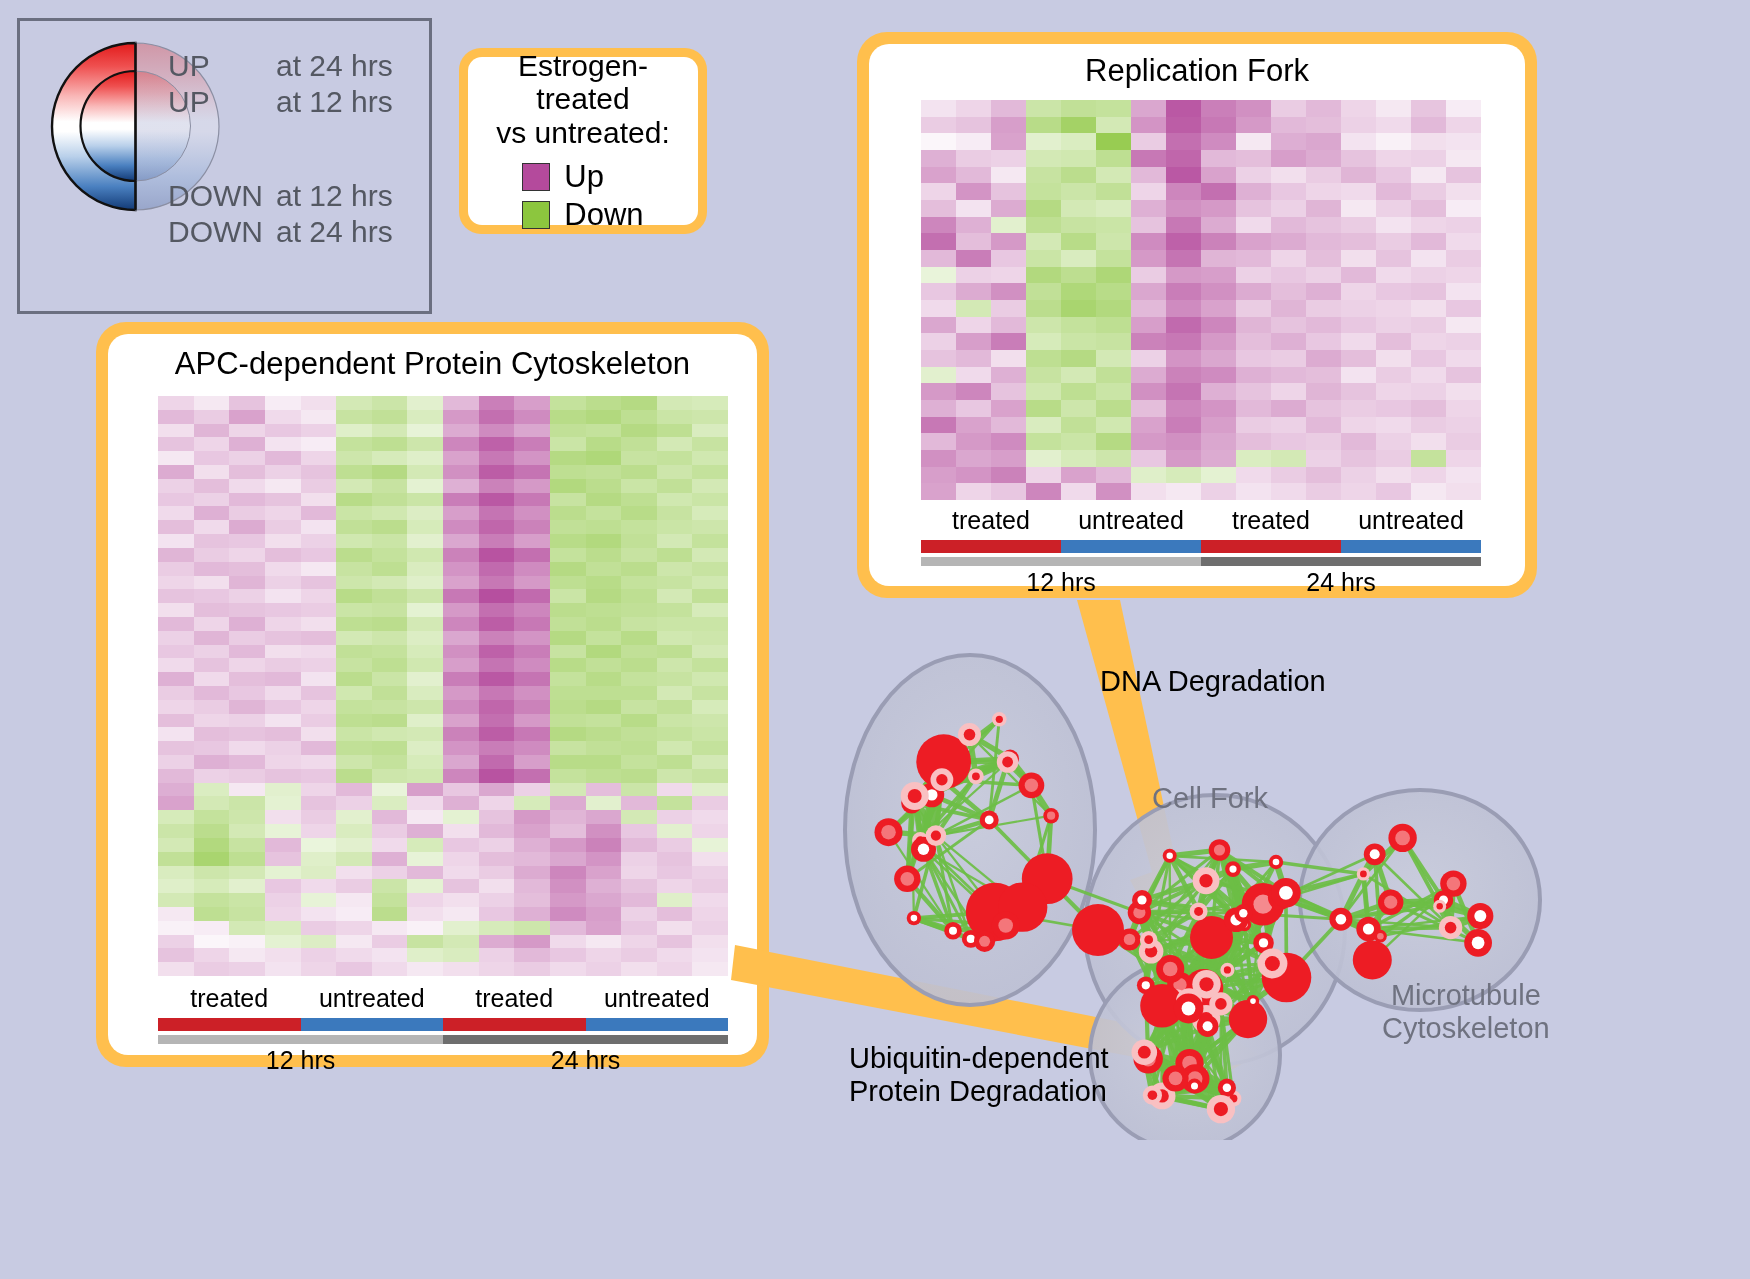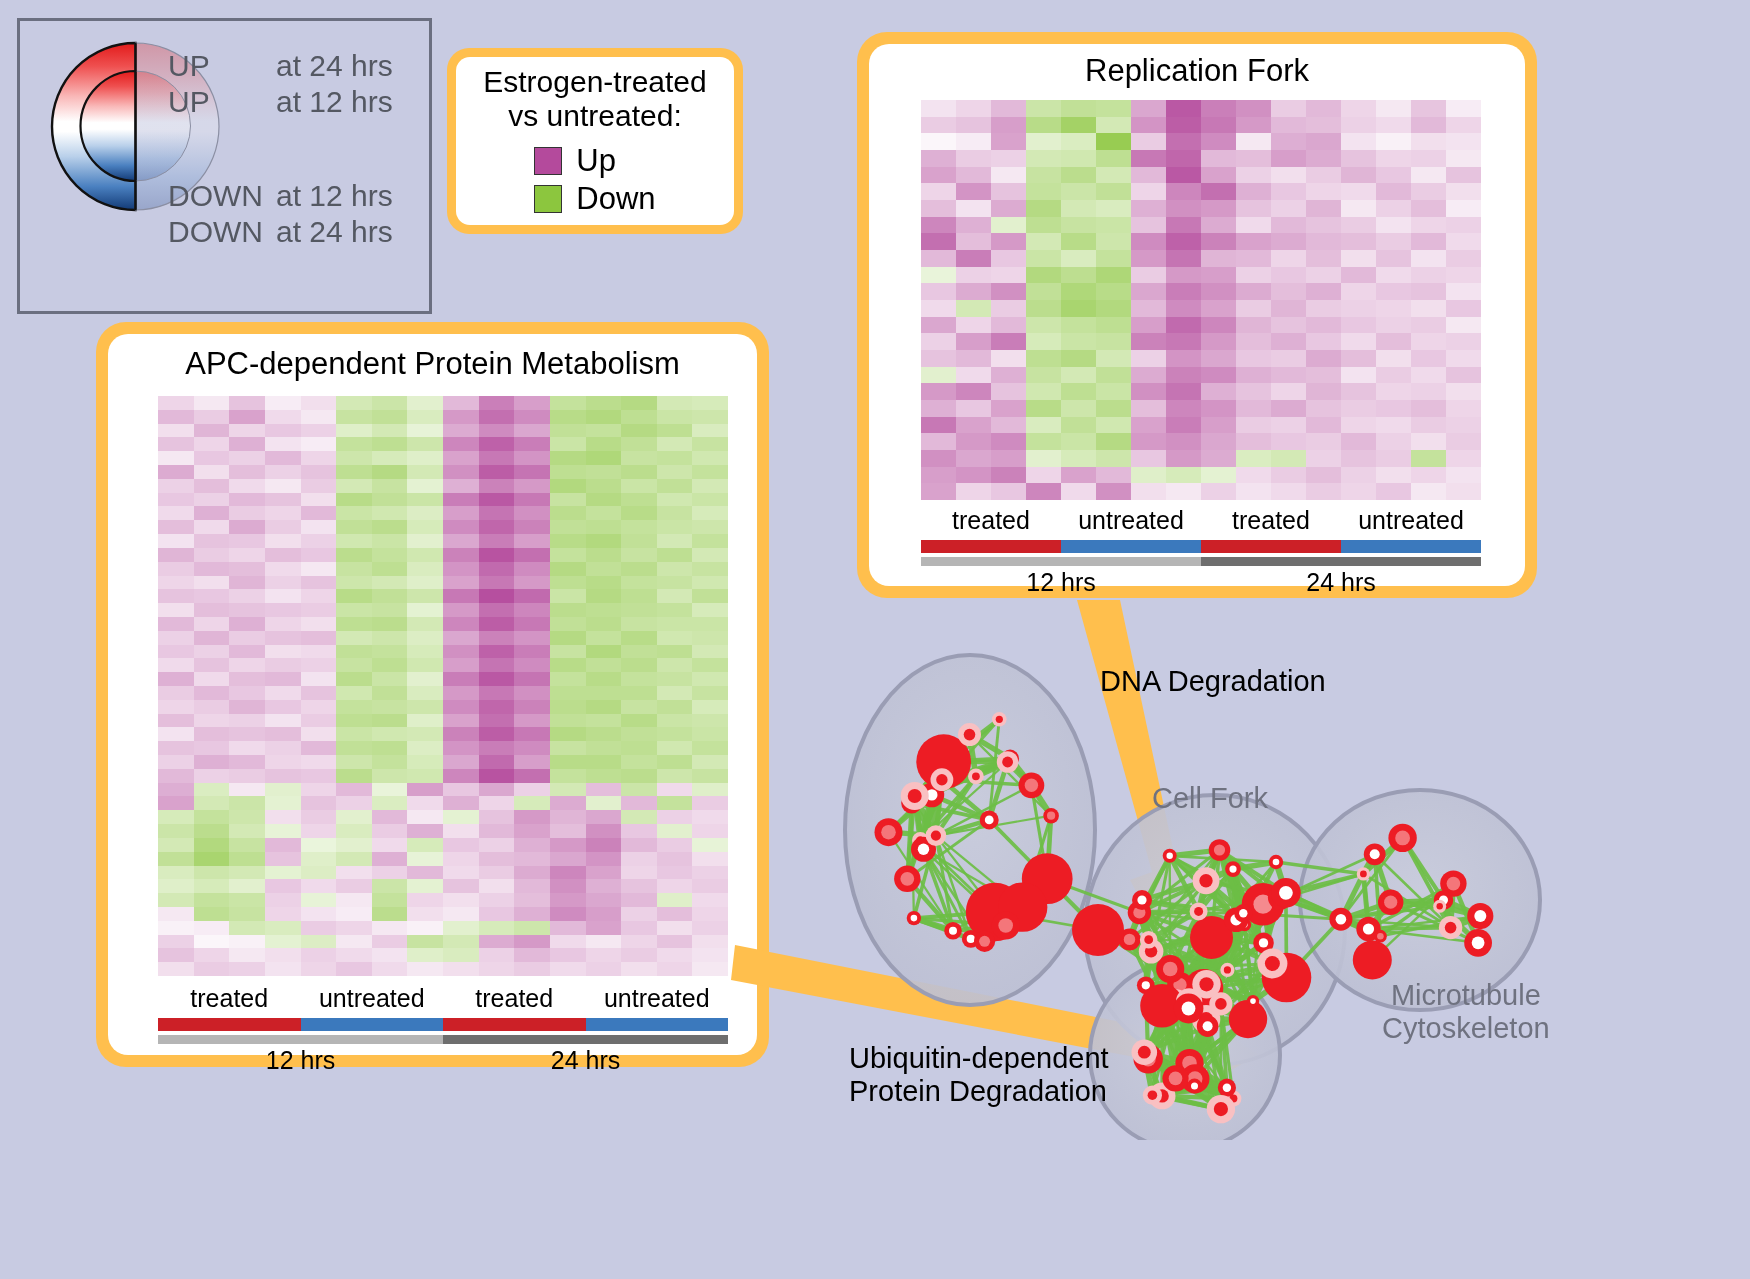--- a/index.html
+++ b/index.html
@@ -21,21 +21,21 @@
   .legend-row { color: #545862; font-size: 30px; line-height: 1.0; display: flex; }
   .legend-row .lr-key { width: 108px; }
   .legend-row .lr-val { }
   #legend-foot {
     position: absolute; left: 0; top: 222px; width: 100%;
     text-align: center; color: #545862; font-size: 29px; line-height: 1.25;
   }
 
   
   #estrogen-box {
-    position: absolute; left: 447px; top: 48px; width: 296px; height: 186px;
+    position: absolute; left: 459px; top: 48px; width: 248px; height: 186px;
     background: #ffbf4d; border-radius: 22px; padding: 9px;
   }
   #estrogen-inner {
     width: 100%; height: 100%; background: #ffffff; border-radius: 14px;
     display: flex; flex-direction: column; align-items: center;
     justify-content: center; padding: 6px 4px;
   }
   #estrogen-title { font-size: 30px; color: #000; text-align: center; line-height: 1.12; }
   .est-key { display: flex; align-items: center; gap: 14px; margin-top: 2px; }
   .est-sw { width: 28px; height: 28px; border: 1.5px solid #333; }
@@ -550,21 +550,21 @@
       </div>
       <div class="time-labels" style="position:absolute; left:52px; top:524px; width:560px;">
         <span style="flex:1;">12 hrs</span>
         <span style="flex:1;">24 hrs</span>
       </div>
     </div>
   </div>
 
   <div class="panel" id="apc-panel">
     <div class="panel-inner">
-      <div class="panel-title" style="padding-top:12px;">APC-dependent Protein Metabolism</div>
+      <div class="panel-title" style="padding-top:12px;">APC-dependent Protein Cytoskeleton</div>
       <div id="apc-heatmap" class="hm" style="position: absolute; left: 50px; top: 62px; width: 570px; height: 580px; grid-template-columns: repeat(16, 1fr); grid-template-rows: repeat(42, 1fr);">
           <div class="hm-cell" style="background:rgb(238,213,232)"></div>
           <div class="hm-cell" style="background:rgb(245,232,242)"></div>
           <div class="hm-cell" style="background:rgb(230,195,222)"></div>
           <div class="hm-cell" style="background:rgb(247,236,245)"></div>
           <div class="hm-cell" style="background:rgb(242,223,237)"></div>
           <div class="hm-cell" style="background:rgb(211,233,181)"></div>
           <div class="hm-cell" style="background:rgb(203,229,168)"></div>
           <div class="hm-cell" style="background:rgb(226,240,206)"></div>
           <div class="hm-cell" style="background:rgb(226,185,217)"></div>

